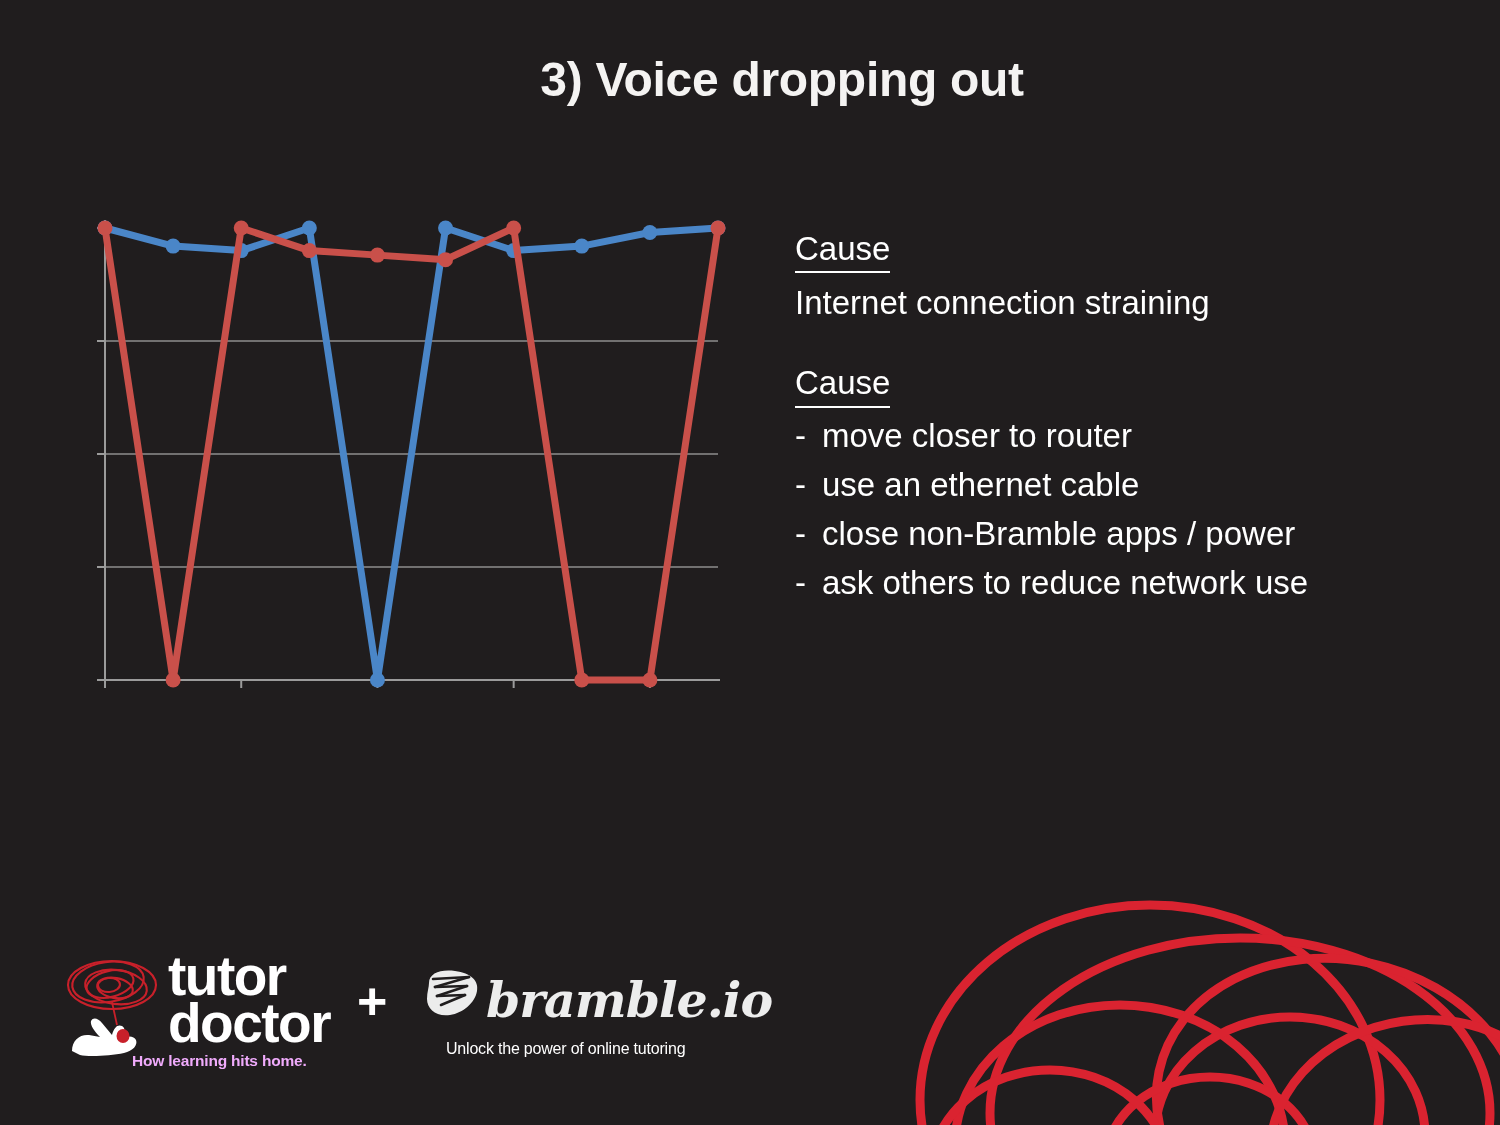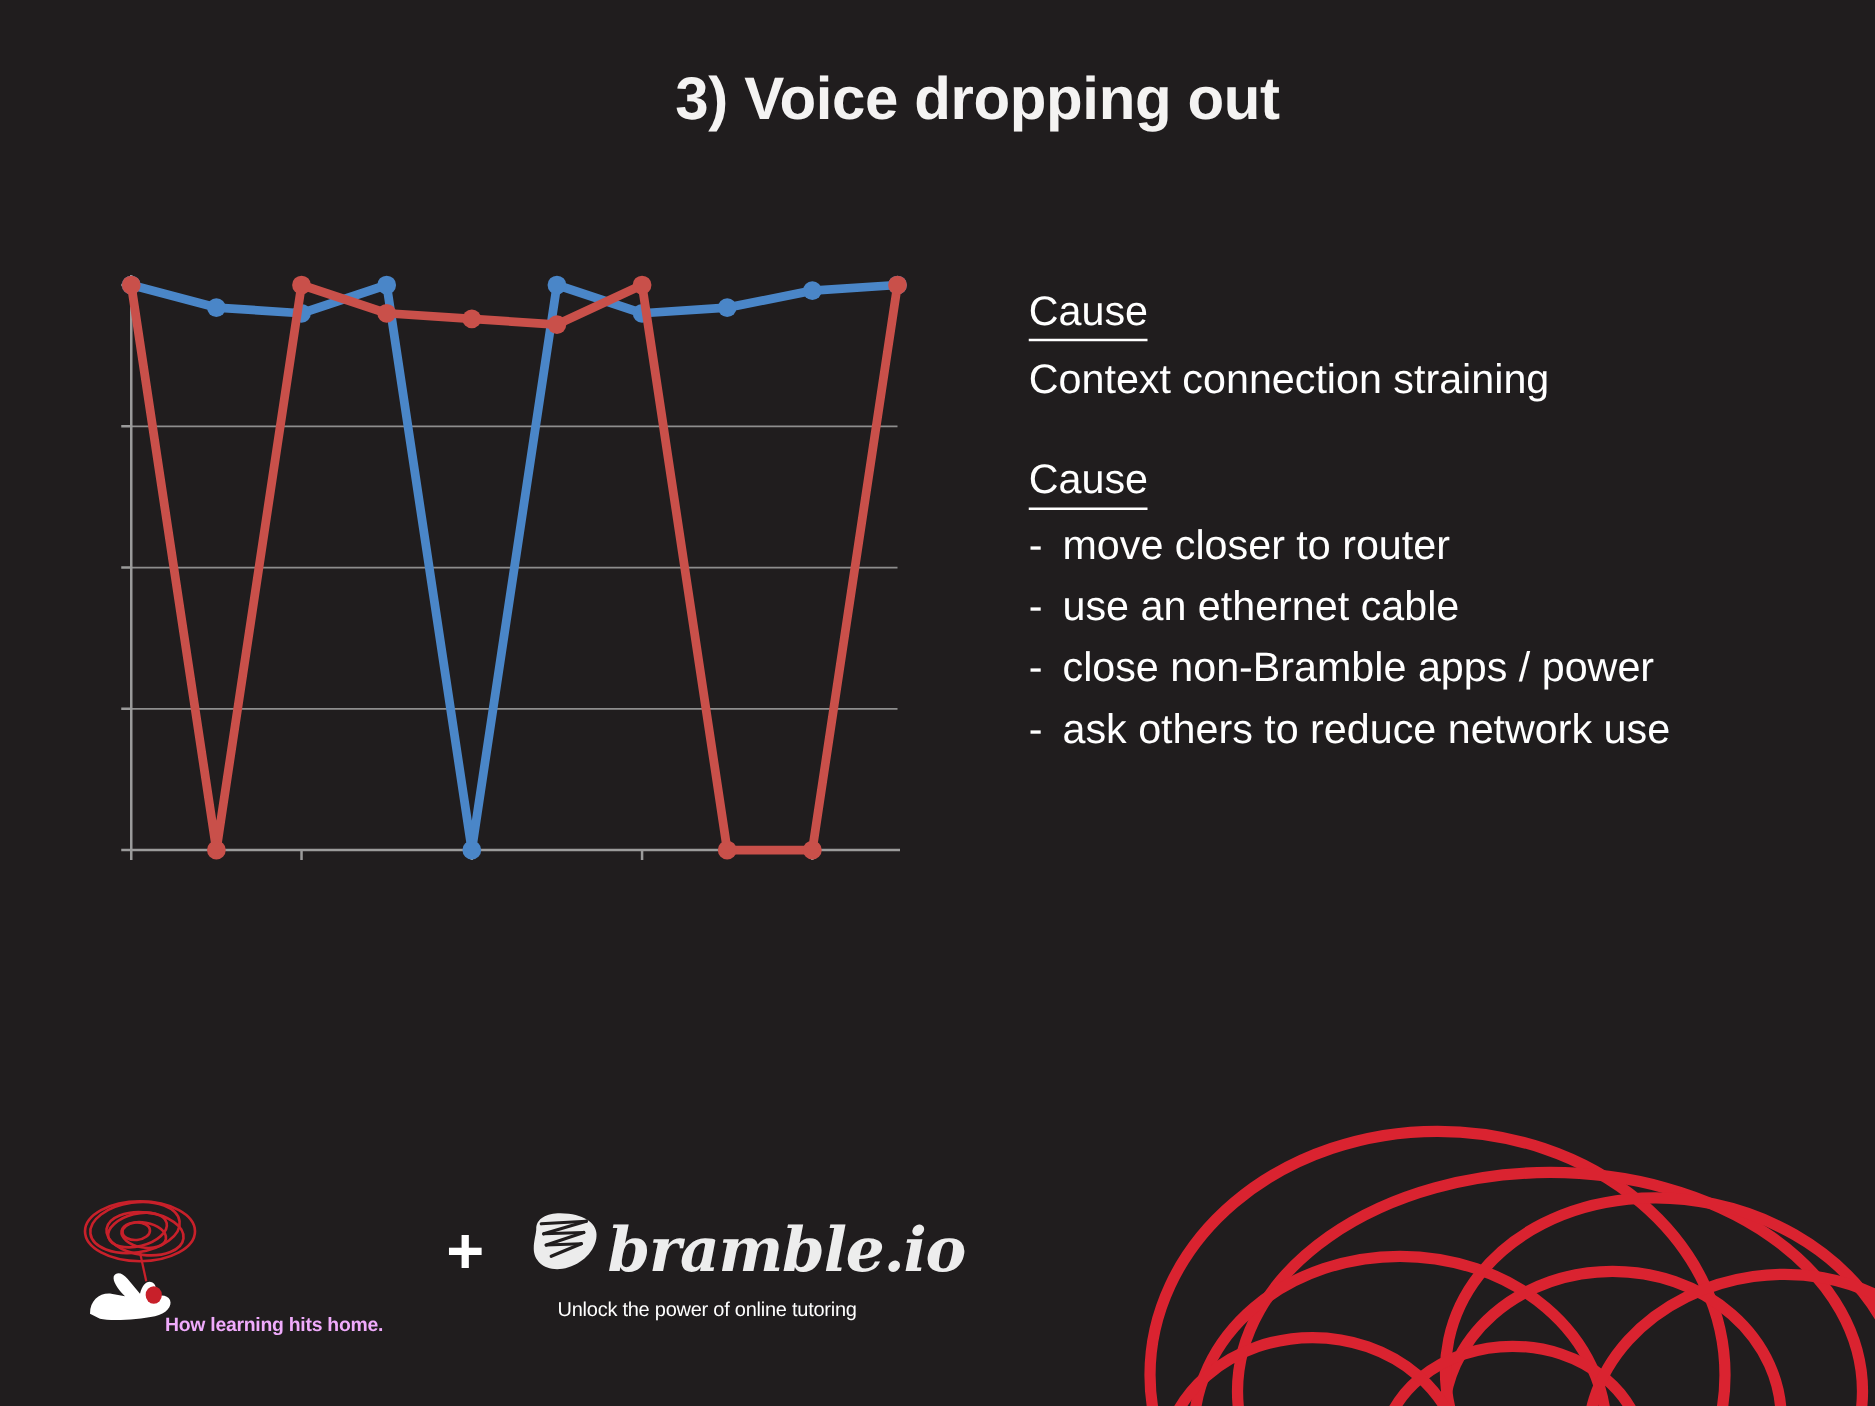--- a/index.html
+++ b/index.html
@@ -24,21 +24,21 @@
     padding-left:32px;
   }
 
   
   #chart-wrap{position:absolute;left:90px;top:200px;width:660px;height:500px;}
   #chart-svg{display:block;}
 
   
   #text-col{
     position:absolute;left:795px;top:228px;width:640px;
-    font-size:33px;line-height:1.28;color:#FFFFFF;font-weight:400;margin-left:28px;
+    font-size:33px;line-height:1.28;color:#FFFFFF;font-weight:400;
   }
   .head{display:inline-block;border-bottom:2px solid #FFFFFF;padding-bottom:1px;}
   #cause-block{margin:0;}
   #cause-text{margin-top:9px;}
   #tips-block{margin-top:38px;}
   .tip-row{display:flex;margin-top:7px;}
   .tip-dash{width:27px;flex:none;}
   .tip-text{flex:1;}
 
   
@@ -137,21 +137,21 @@
           </g>
         </g>
     </svg>
   </div>
 
   <div id="text-col">
     <div id="cause-block">
       <div>
         <span class="head">Cause</span>
       </div>
-      <div id="cause-text">Context connection straining</div>
+      <div id="cause-text">Internet connection straining</div>
     </div>
 
     <div id="tips-block">
       <div>
         <span class="head">Cause</span>
       </div>
       <div id="tips-list">
           <div class="tip-row">
             <span class="tip-dash">-</span>
             <span class="tip-text">move closer to router</span>
@@ -186,20 +186,24 @@
           <ellipse cx="49" cy="30" rx="11" ry="7" transform="rotate(-5 49 30)"></ellipse>
           <path d="M52 47 L57 70" stroke-width="1.8"></path>
         </g>
         <path d="M12 96 C12 85 20 79 29 80 L40 82 C34 76 30 70 31 66
                  C33 62 38 63 42 68 L52 80
                  C54 72 58 69 62 71 C66 73 65 79 61 84
                  C68 80 74 81 76 85 C78 90 73 96 64 98
                  C50 101 28 102 20 100 Z" fill="#FFFFFF"></path>
         <ellipse cx="63" cy="81" rx="6.5" ry="7" fill="#C8202A"></ellipse>
       </svg>
+      <div id="td-wordmark">
+        <div>tutor</div>
+        <div>doctor</div>
+      </div>
       <div id="td-tagline">How learning hits home.</div>
     </div>
 
     <div id="plus-sign">+</div>
 
     <div id="bramble-logo">
       <svg width="60" height="58" viewBox="0 0 60 58">
         <path d="M6 16 C6 6 18 2 32 4 C48 6 56 14 54 24
                  C52 36 40 46 27 48 C13 50 4 42 4 32 C4 25 6 20 6 16 Z" fill="#ECECEC"></path>
         <g stroke="#201D1E" stroke-width="2.6" fill="none" stroke-linecap="round">

